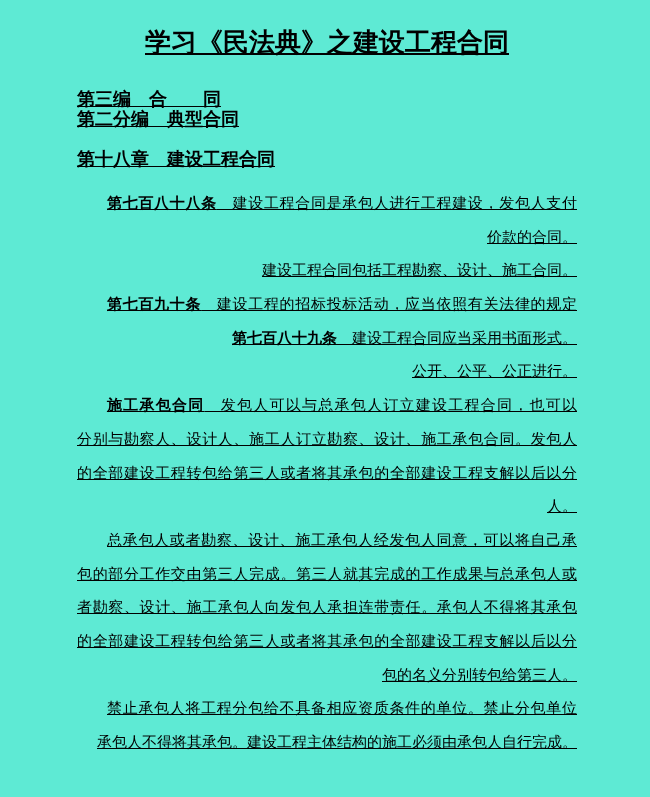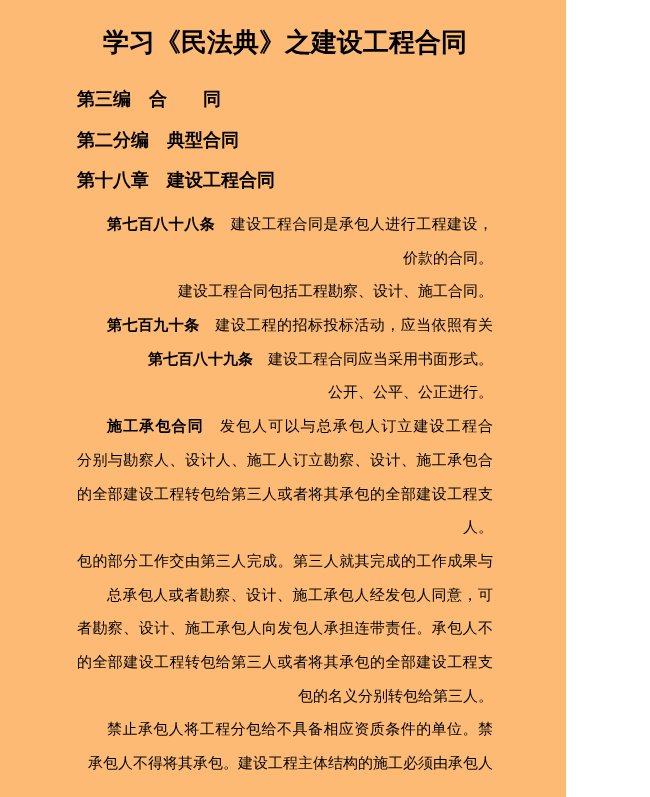--- a/index.html
+++ b/index.html
@@ -2,48 +2,49 @@
 <html><head>
 <meta charset="utf-8">
 <style>
   html, body {
     margin: 0;
     padding: 0;
     background: #ffffff;
   }
   .page {
     position: relative;
-    width: 566px;
+    width: 650px;
     height: 797px;
-    background: #fdba74;
+    background: #5eead4;
     color: #000000;
     overflow: hidden;
     box-sizing: border-box;
     padding: 0 73px 0 77px;
     font-family: "Liberation Serif", "DejaVu Serif", serif;
+    text-decoration: underline;
   }
   .doc-title {
     margin: 28px 0 0 0;
     font-family: "Liberation Sans", "DejaVu Sans", sans-serif;
     font-weight: bold;
     font-size: 26px;
     line-height: 28px;
     text-align: center;
     white-space: nowrap;
   }
   .heading {
     font-family: "Liberation Sans", "DejaVu Sans", sans-serif;
     font-weight: bold;
     font-size: 18px;
     line-height: 20px;
     text-align: left;
     white-space: nowrap;
   }
   .heading.h-part    { margin-top: 33px; }
-  .heading.h-subpart { margin-top: 21px; }
+  .heading.h-subpart { }
   .heading.h-chapter { margin-top: 20px; }
   .doc-body {
     margin-top: 18px;
     font-size: 15px;
   }
   .text-line {
     height: 33.7px;
     line-height: 33.7px;
     overflow: hidden;
     text-align: right;
@@ -75,21 +76,21 @@
       <div class="text-line indent justify"><span class="article-number">第七百八十八条</span>　建设工程合同是承包人进行工程建设，发包人支付</div>
       <div class="text-line">价款的合同。</div>
       <div class="text-line indent">建设工程合同包括工程勘察、设计、施工合同。</div>
       <div class="text-line indent justify"><span class="article-number">第七百九十条</span>　建设工程的招标投标活动，应当依照有关法律的规定</div>
       <div class="text-line indent"><span class="article-number">第七百八十九条</span>　建设工程合同应当采用书面形式。</div>
       <div class="text-line">公开、公平、公正进行。</div>
       <div class="text-line indent justify"><span class="article-number">施工承包合同</span>　发包人可以与总承包人订立建设工程合同，也可以</div>
       <div class="text-line justify">分别与勘察人、设计人、施工人订立勘察、设计、施工承包合同。发包人</div>
       <div class="text-line justify">的全部建设工程转包给第三人或者将其承包的全部建设工程支解以后以分</div>
       <div class="text-line">人。</div>
+      <div class="text-line indent justify">总承包人或者勘察、设计、施工承包人经发包人同意，可以将自己承</div>
       <div class="text-line justify">包的部分工作交由第三人完成。第三人就其完成的工作成果与总承包人或</div>
-      <div class="text-line indent justify">总承包人或者勘察、设计、施工承包人经发包人同意，可以将自己承</div>
       <div class="text-line justify">者勘察、设计、施工承包人向发包人承担连带责任。承包人不得将其承包</div>
       <div class="text-line justify">的全部建设工程转包给第三人或者将其承包的全部建设工程支解以后以分</div>
       <div class="text-line">包的名义分别转包给第三人。</div>
       <div class="text-line indent justify">禁止承包人将工程分包给不具备相应资质条件的单位。禁止分包单位</div>
       <div class="text-line">承包人不得将其承包。建设工程主体结构的施工必须由承包人自行完成。</div>
     </div>
 </div>
 
 </body></html>

